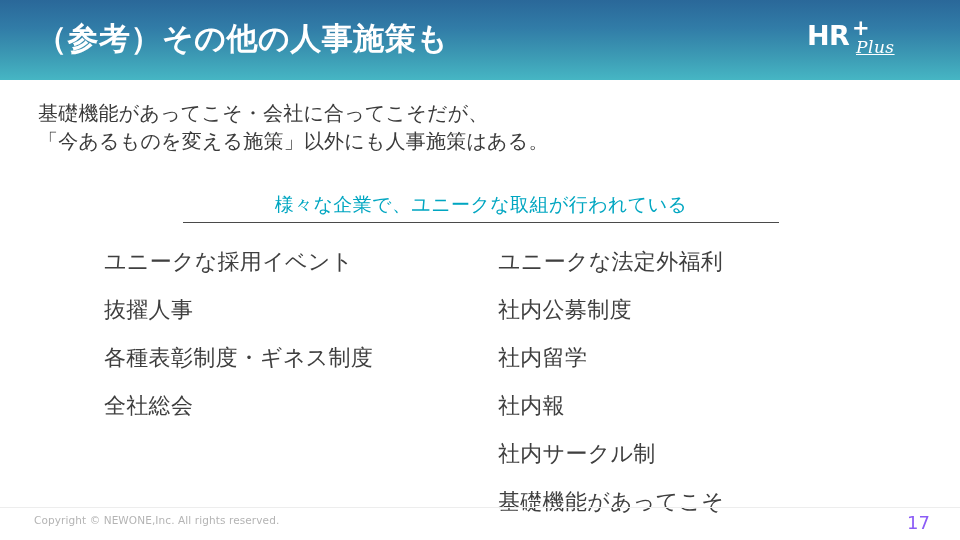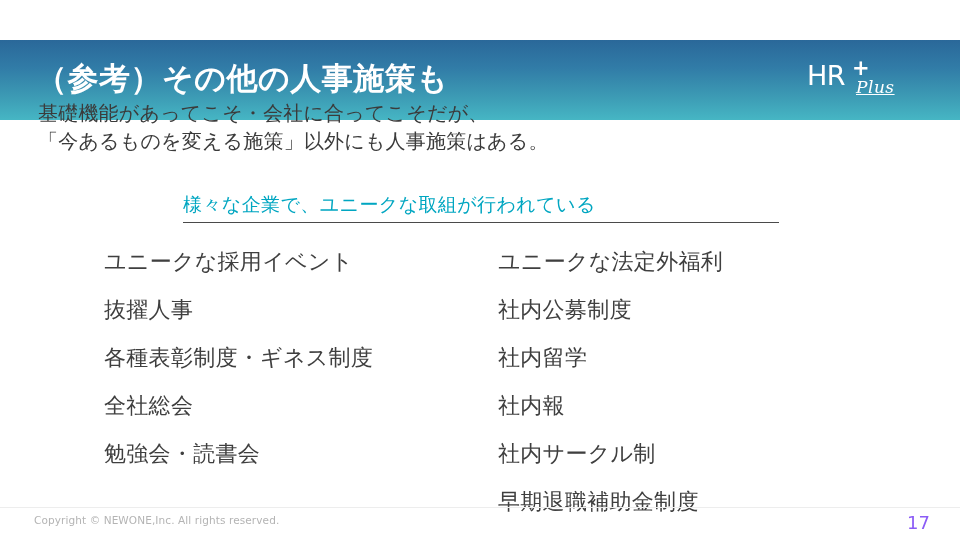--- a/index.html
+++ b/index.html
@@ -16,21 +16,20 @@
     position: relative;
   }
 
   
   .header {
     position: absolute;
     left: 0; top: 0;
     width: 960px;
     height: 80px;
     background: linear-gradient(to bottom, #2a6899 0%, #317ca7 35%, #3c9ab4 70%, #46b6c4 100%);
-    margin-top: 40px;
   }
 
   .header-title {
     position: absolute;
     left: 36px;
     top: 18px;
     font-size: 31px;
     font-weight: bold;
     color: #ffffff;
     letter-spacing: 0.5px;
@@ -42,21 +41,21 @@
     position: absolute;
     right: 48px;
     top: 22px;
     width: 105px;
     height: 44px;
   }
   .logo-hr {
     position: absolute;
     left: 0; top: 0;
     font-size: 27px;
-    font-weight: normal;
+    font-weight: bold;
     color: #ffffff;
     letter-spacing: -0.5px;
     line-height: 1;
   }
   .logo-plus {
     position: absolute;
     left: 45px;
     top: -4px;
     font-size: 21px;
     font-weight: bold;
@@ -87,20 +86,21 @@
     letter-spacing: 0.2px;
   }
   .lead-line { display: block; white-space: nowrap; }
 
   
   .subhead-wrap {
     position: absolute;
     left: 183px;
     top: 192px;
     width: 596px;
+    text-align: center;
     border-bottom: 1.5px solid #4a4a4a;
     padding-bottom: 4px;
     font-family: Liberation Serif, serif;
   }
   .subhead {
     font-size: 19px;
     color: #00a6c1;
     letter-spacing: 0.4px;
     white-space: nowrap;
   }
@@ -176,28 +176,27 @@
 <div class="subhead-wrap">
   <span class="subhead">様々な企業で、ユニークな取組が行われている</span>
 </div>
 
 <div class="columns">
   <div class="col col-left">
     <div class="item">ユニークな採用イベント</div>
     <div class="item">抜擢人事</div>
     <div class="item">各種表彰制度・ギネス制度</div>
     <div class="item">全社総会</div>
-    <div class="item">勉強会・読書会</div>
   </div>
 
   <div class="col col-right">
     <div class="item">ユニークな法定外福利</div>
     <div class="item">社内公募制度</div>
     <div class="item">社内留学</div>
     <div class="item">社内報</div>
     <div class="item">社内サークル制</div>
-    <div class="item">早期退職補助金制度</div>
+    <div class="item">基礎機能があってこそ</div>
   </div>
 </div>
 
 <div class="footer-rule"></div>
 <div class="copyright">Copyright © NEWONE,Inc. All rights reserved.</div>
 <div class="page-number">17</div>
 
 </body></html>

